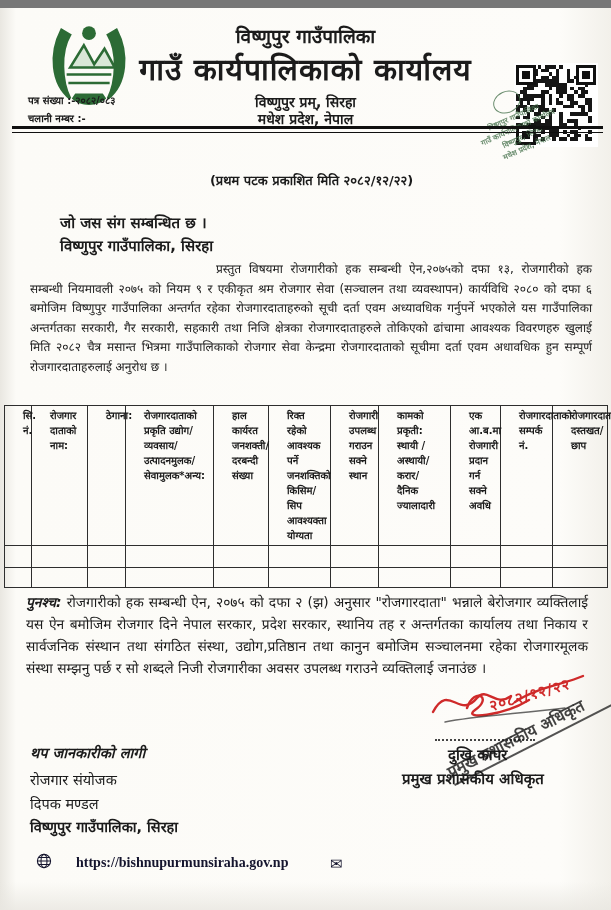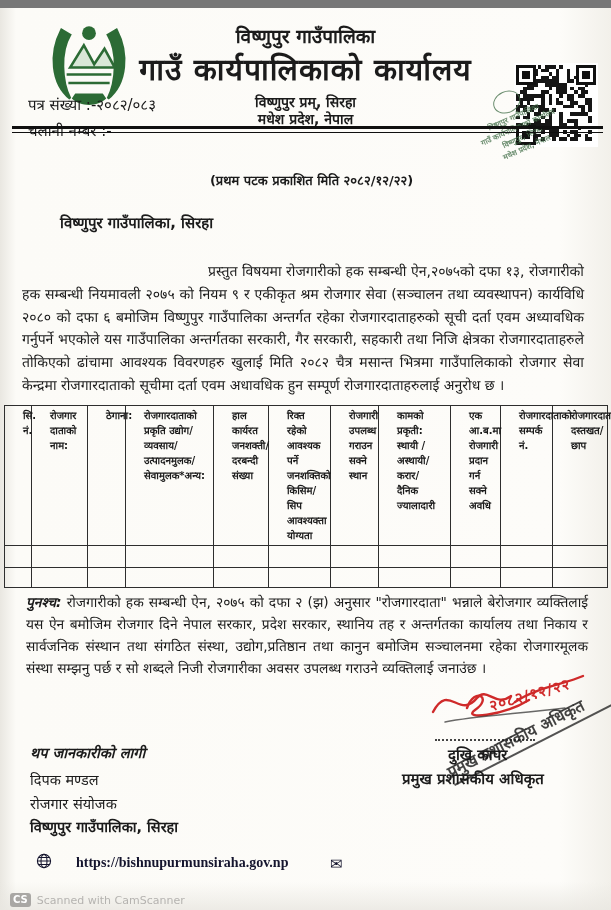--- a/index.html
+++ b/index.html
@@ -8,21 +8,21 @@
     background:linear-gradient(90deg,#e9e7e1 0,#fcfbf7 16px,#fdfcf9 560px,#f2f0ea 611px);
     font-family:"DejaVu Sans","Liberation Sans",sans-serif;color:#1b1b1b;
   }
   
   .emblem{position:absolute;left:46px;top:6px;width:86px;height:102px;}
   .hdr-center{position:absolute;left:0;right:0;text-align:center;}
   .hdr-muni{top:15px;font-size:19px;font-weight:bold;}
   .hdr-office{top:40px;font-size:30px;font-weight:bold;letter-spacing:1px;}
   .hdr-addr1{top:84px;font-size:14px;font-weight:bold;}
   .hdr-addr2{top:101px;font-size:14px;font-weight:bold;}
-  .letterno{position:absolute;left:28px;top:84px;font-size:15px;font-weight:normal;line-height:1.75;}
+  .letterno{position:absolute;left:28px;top:84px;font-size:10px;font-weight:bold;line-height:1.75;}
   .rule1{position:absolute;left:12px;right:8px;top:118px;border-top:3px solid #101010;}
   .rule2{position:absolute;left:12px;right:8px;top:124px;border-top:1.5px solid #101010;}
   
   .qr{position:absolute;right:13px;top:55px;width:80px;height:80px;background:#fff;padding:2px;}
   .qr-grid{display:grid;grid-template-columns:repeat(21,1fr);grid-template-rows:repeat(21,1fr);width:76px;height:76px;}
   .qr-grid i{display:block;}
   .qr-grid i.on{background:#161616;}
   .finder{position:absolute;width:14px;height:14px;border:3px solid #111;background:#fff;}
   .finder::after{content:"";position:absolute;left:3px;top:3px;width:8px;height:8px;background:#111;}
   .f-tl{left:2px;top:2px}.f-tr{right:2px;top:2px}.f-bl{left:2px;bottom:2px}
@@ -33,21 +33,21 @@
     font-size:7.5px;font-weight:bold;text-align:center;line-height:1.45;
   }
   .stamp-round .ring{width:26px;height:20px;border:1.5px solid #47724d;border-radius:50%;margin:0 auto 1px;}
   
   .title{position:absolute;left:0;right:0;top:129px;text-align:center;}
   .title span{display:inline-block;border-bottom:2.5px solid #1d1d1d;padding:0 6px 2px;font-size:21px;font-weight:bold;}
   .subtitle{position:absolute;left:12px;right:0;top:163px;text-align:center;font-size:13px;font-weight:bold;}
   
   .addressee{position:absolute;left:60px;top:204px;font-size:15px;font-weight:bold;line-height:1.55;}
   
-  .body-par{position:absolute;left:22px;top:252px;width:562px;font-size:14px;line-height:1.63;text-align:justify;text-indent:186px;}
+  .body-par{position:absolute;left:30px;top:252px;width:562px;font-size:12px;line-height:1.63;text-align:justify;text-indent:186px;}
   
   table.emp{position:absolute;left:4px;top:397px;width:603px;border-collapse:collapse;table-layout:fixed;}
   table.emp th,table.emp td{border:1.3px solid #2e2e2e;padding:2px 18px;vertical-align:top;text-align:left;}
   table.emp th{font-size:10px;font-weight:600;line-height:1.5;}
   tr.hdr{height:130px;}
   tr.r1{height:22px;} tr.r2{height:20px;}
   
   .postscript{position:absolute;left:26px;top:583px;width:562px;font-size:13.8px;line-height:1.6;text-align:justify;}
   .postscript .ps-label{font-weight:bold;font-style:italic;}
   
@@ -562,20 +562,21 @@
     <div>विष्णुपुर, सिरहा</div>
     <div>मधेश प्रदेश, नेपाल</div>
   </div>
 
   <div class="rule1"></div>
   <div class="rule2"></div>
 
   <div class="subtitle">(प्रथम पटक प्रकाशित मिति २०८२/१२/२२)</div>
 
   <div class="addressee">
+    <div>जो जस संग सम्बन्धित छ ।</div>
     <div>विष्णुपुर गाउँपालिका, सिरहा</div>
   </div>
 
   <div class="body-par">प्रस्तुत विषयमा रोजगारीको हक सम्बन्धी ऐन,२०७५को दफा १३, रोजगारीको हक सम्बन्धी नियमावली २०७५ को नियम ९ र एकीकृत श्रम रोजगार सेवा (सञ्चालन तथा व्यवस्थापन) कार्यविधि २०८० को दफा ६ बमोजिम विष्णुपुर गाउँपालिका अन्तर्गत रहेका रोजगारदाताहरुको सूची दर्ता एवम अध्यावधिक गर्नुपर्ने भएकोले यस गाउँपालिका अन्तर्गतका सरकारी, गैर सरकारी, सहकारी तथा निजि क्षेत्रका रोजगारदाताहरुले तोकिएको ढांचामा आवश्यक विवरणहरु खुलाई मिति २०८२ चैत्र मसान्त भित्रमा गाउँपालिकाको रोजगार सेवा केन्द्रमा रोजगारदाताको सूचीमा दर्ता एवम अधावधिक हुन सम्पूर्ण रोजगारदाताहरुलाई अनुरोध छ ।</div>
 
   <table class="emp">
     <colgroup>
       <col style="width:27px">
         <col style="width:56px">
         <col style="width:38px">
@@ -648,22 +649,22 @@
     </svg>
   </div>
   <div class="sig-date">२०८२/१२/२२</div>
   <div class="sig-dots"></div>
   <div class="sig-name">दुखि कापर</div>
   <div class="sig-title">प्रमुख प्रशासकीय अधिकृत</div>
   <div class="cao-stamp">प्रमुख प्रशासकीय अधिकृत</div>
 
   <div class="contact">
     <div class="c-head">थप जानकारीको लागी</div>
+    <div>रोजगार संयोजक</div>
     <div>दिपक मण्डल</div>
-    <div>रोजगार संयोजक</div>
     <div class="c-org">विष्णुपुर गाउँपालिका, सिरहा</div>
   </div>
 
   <div class="site">
     <span>
       <svg width="16" height="16" viewBox="0 0 16 16">
         <g fill="none" stroke="#15152e" stroke-width="1.1">
           <circle cx="8" cy="8" r="6.6"></circle>
           <ellipse cx="8" cy="8" rx="3" ry="6.6"></ellipse>
           <path d="M1.6 8 h12.8 M2.5 4.5 h11 M2.5 11.5 h11"></path>
@@ -671,18 +672,14 @@
       </svg>
     </span>
     <span>https://bishnupurmunsiraha.gov.np</span>
   </div>
   <div class="mail">
     <span class="env">✉</span>
   </div>
 
   <div class="bottom-shade"></div>
 
-  <div class="wm">
-    <span class="cs-badge">CS</span>
-    <span>Scanned with CamScanner</span>
-  </div>
 
 </div>
 
 </body></html>

